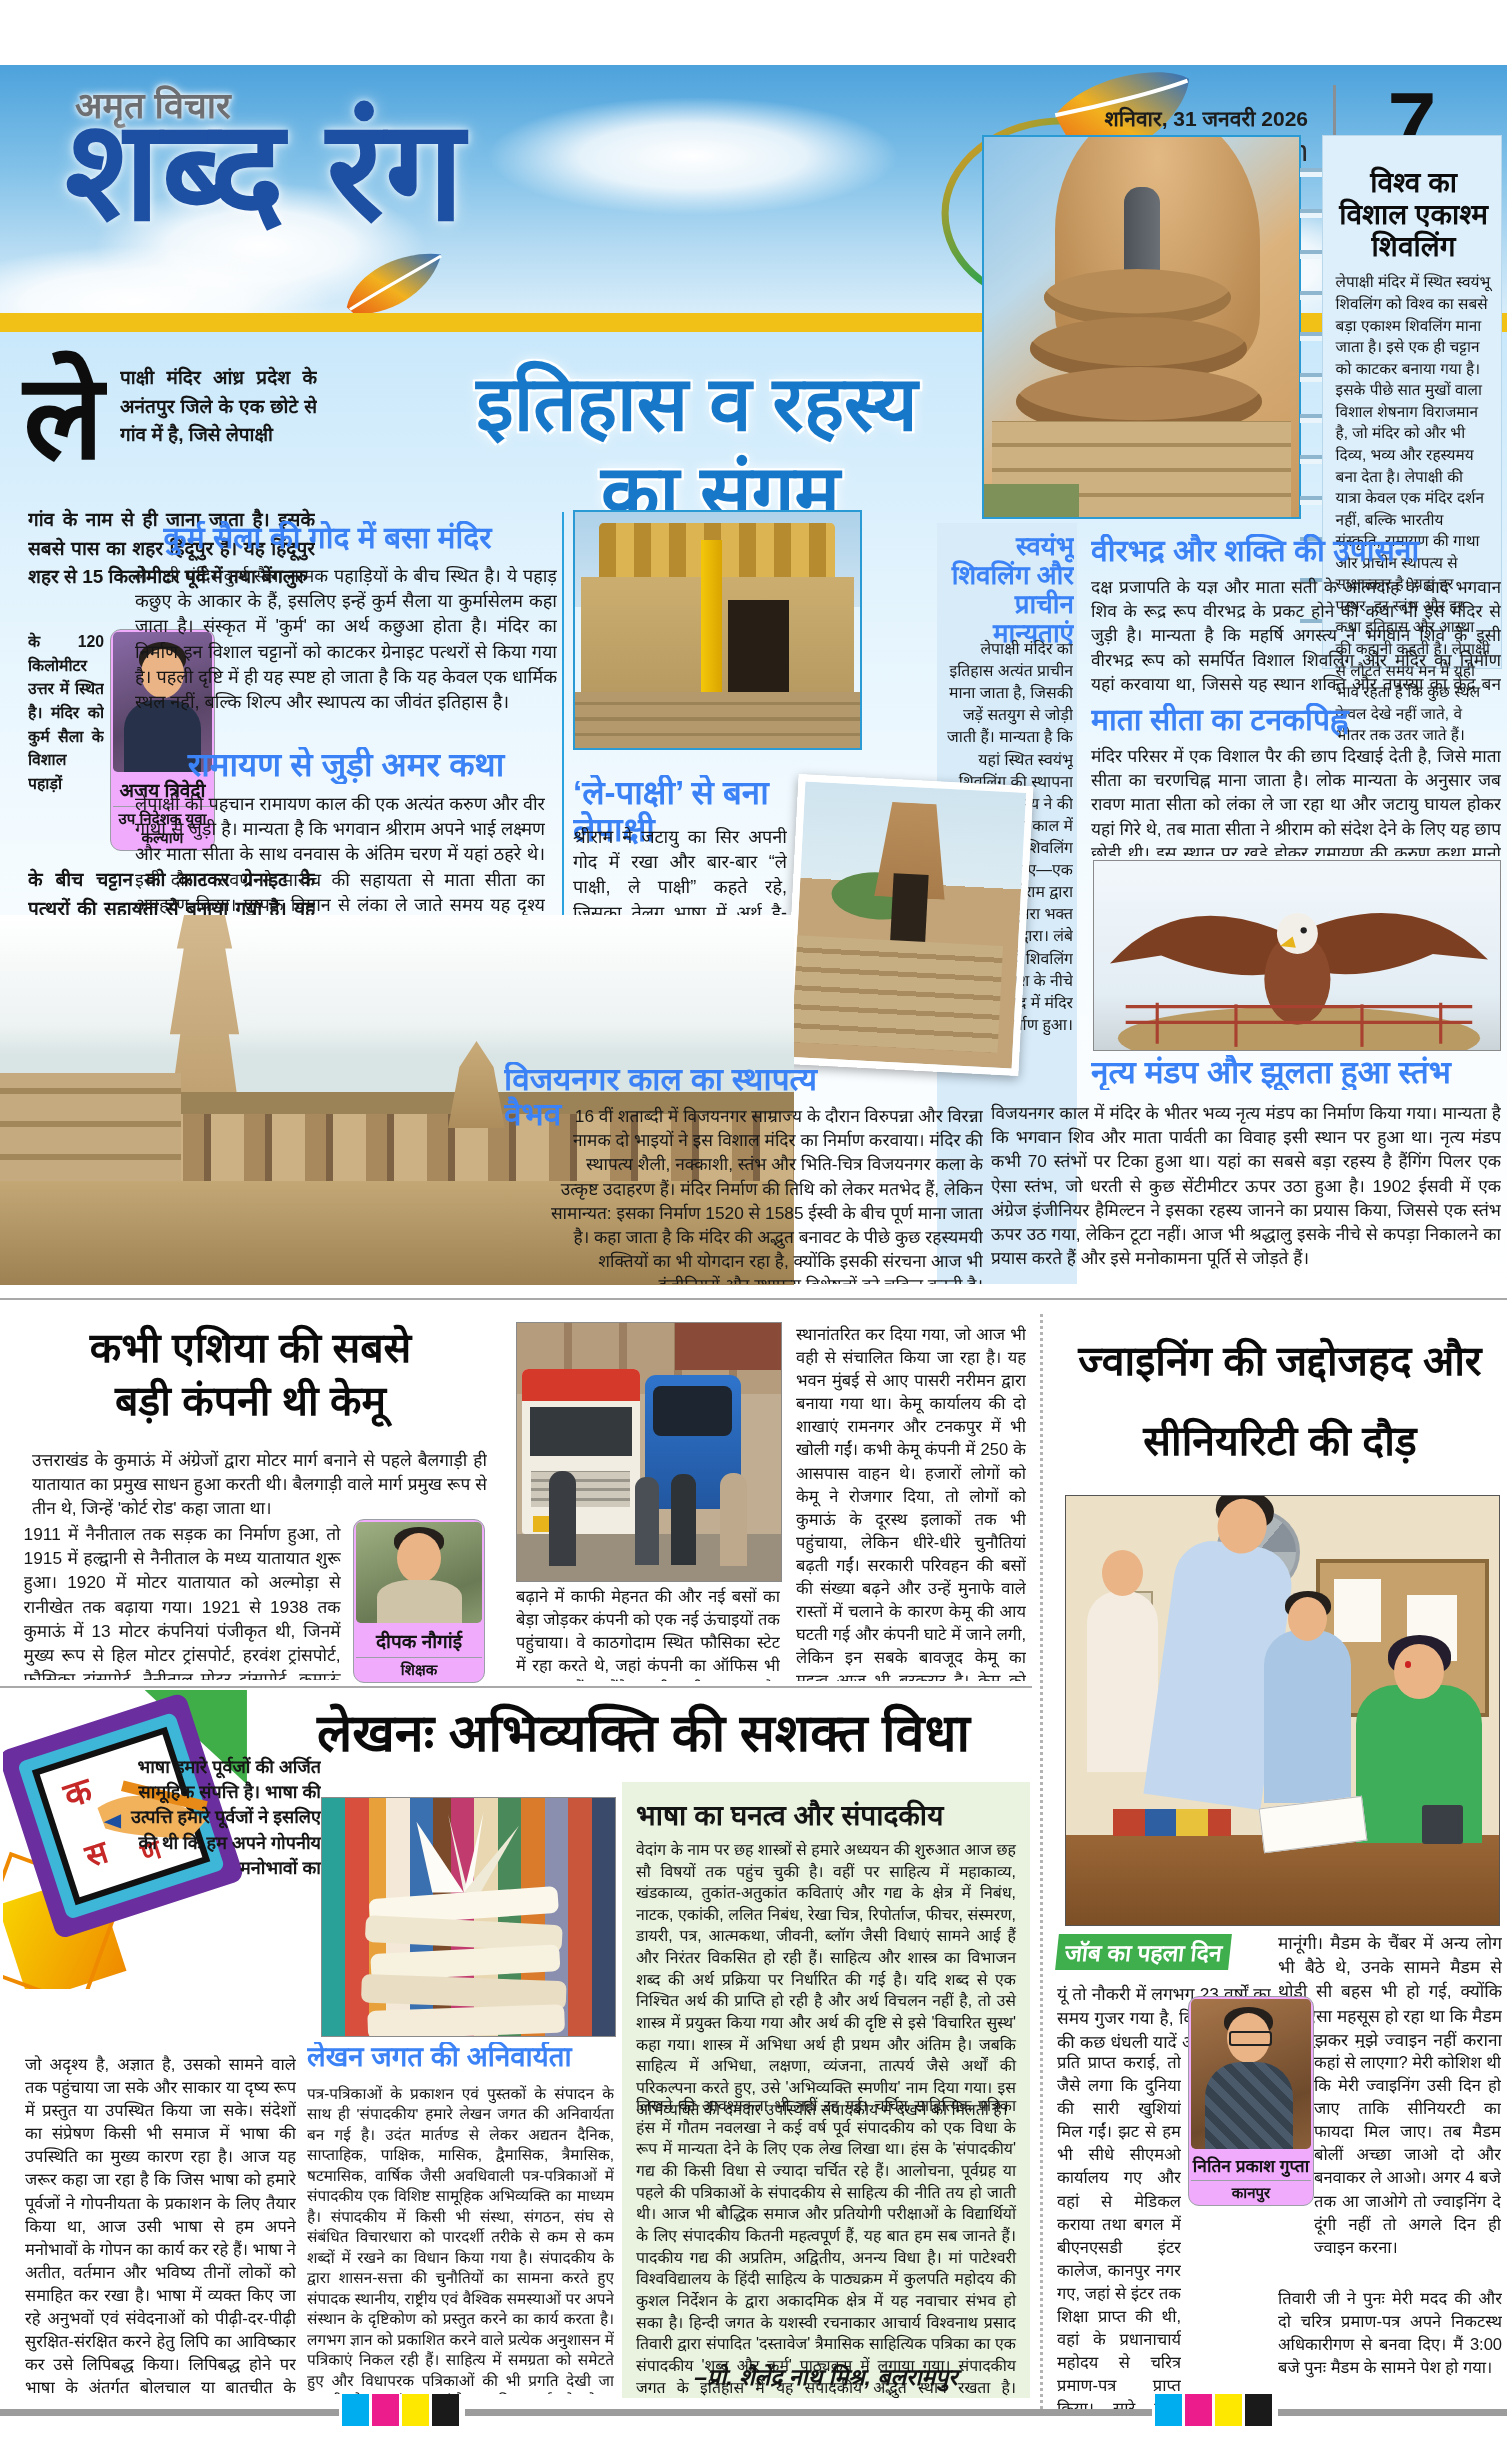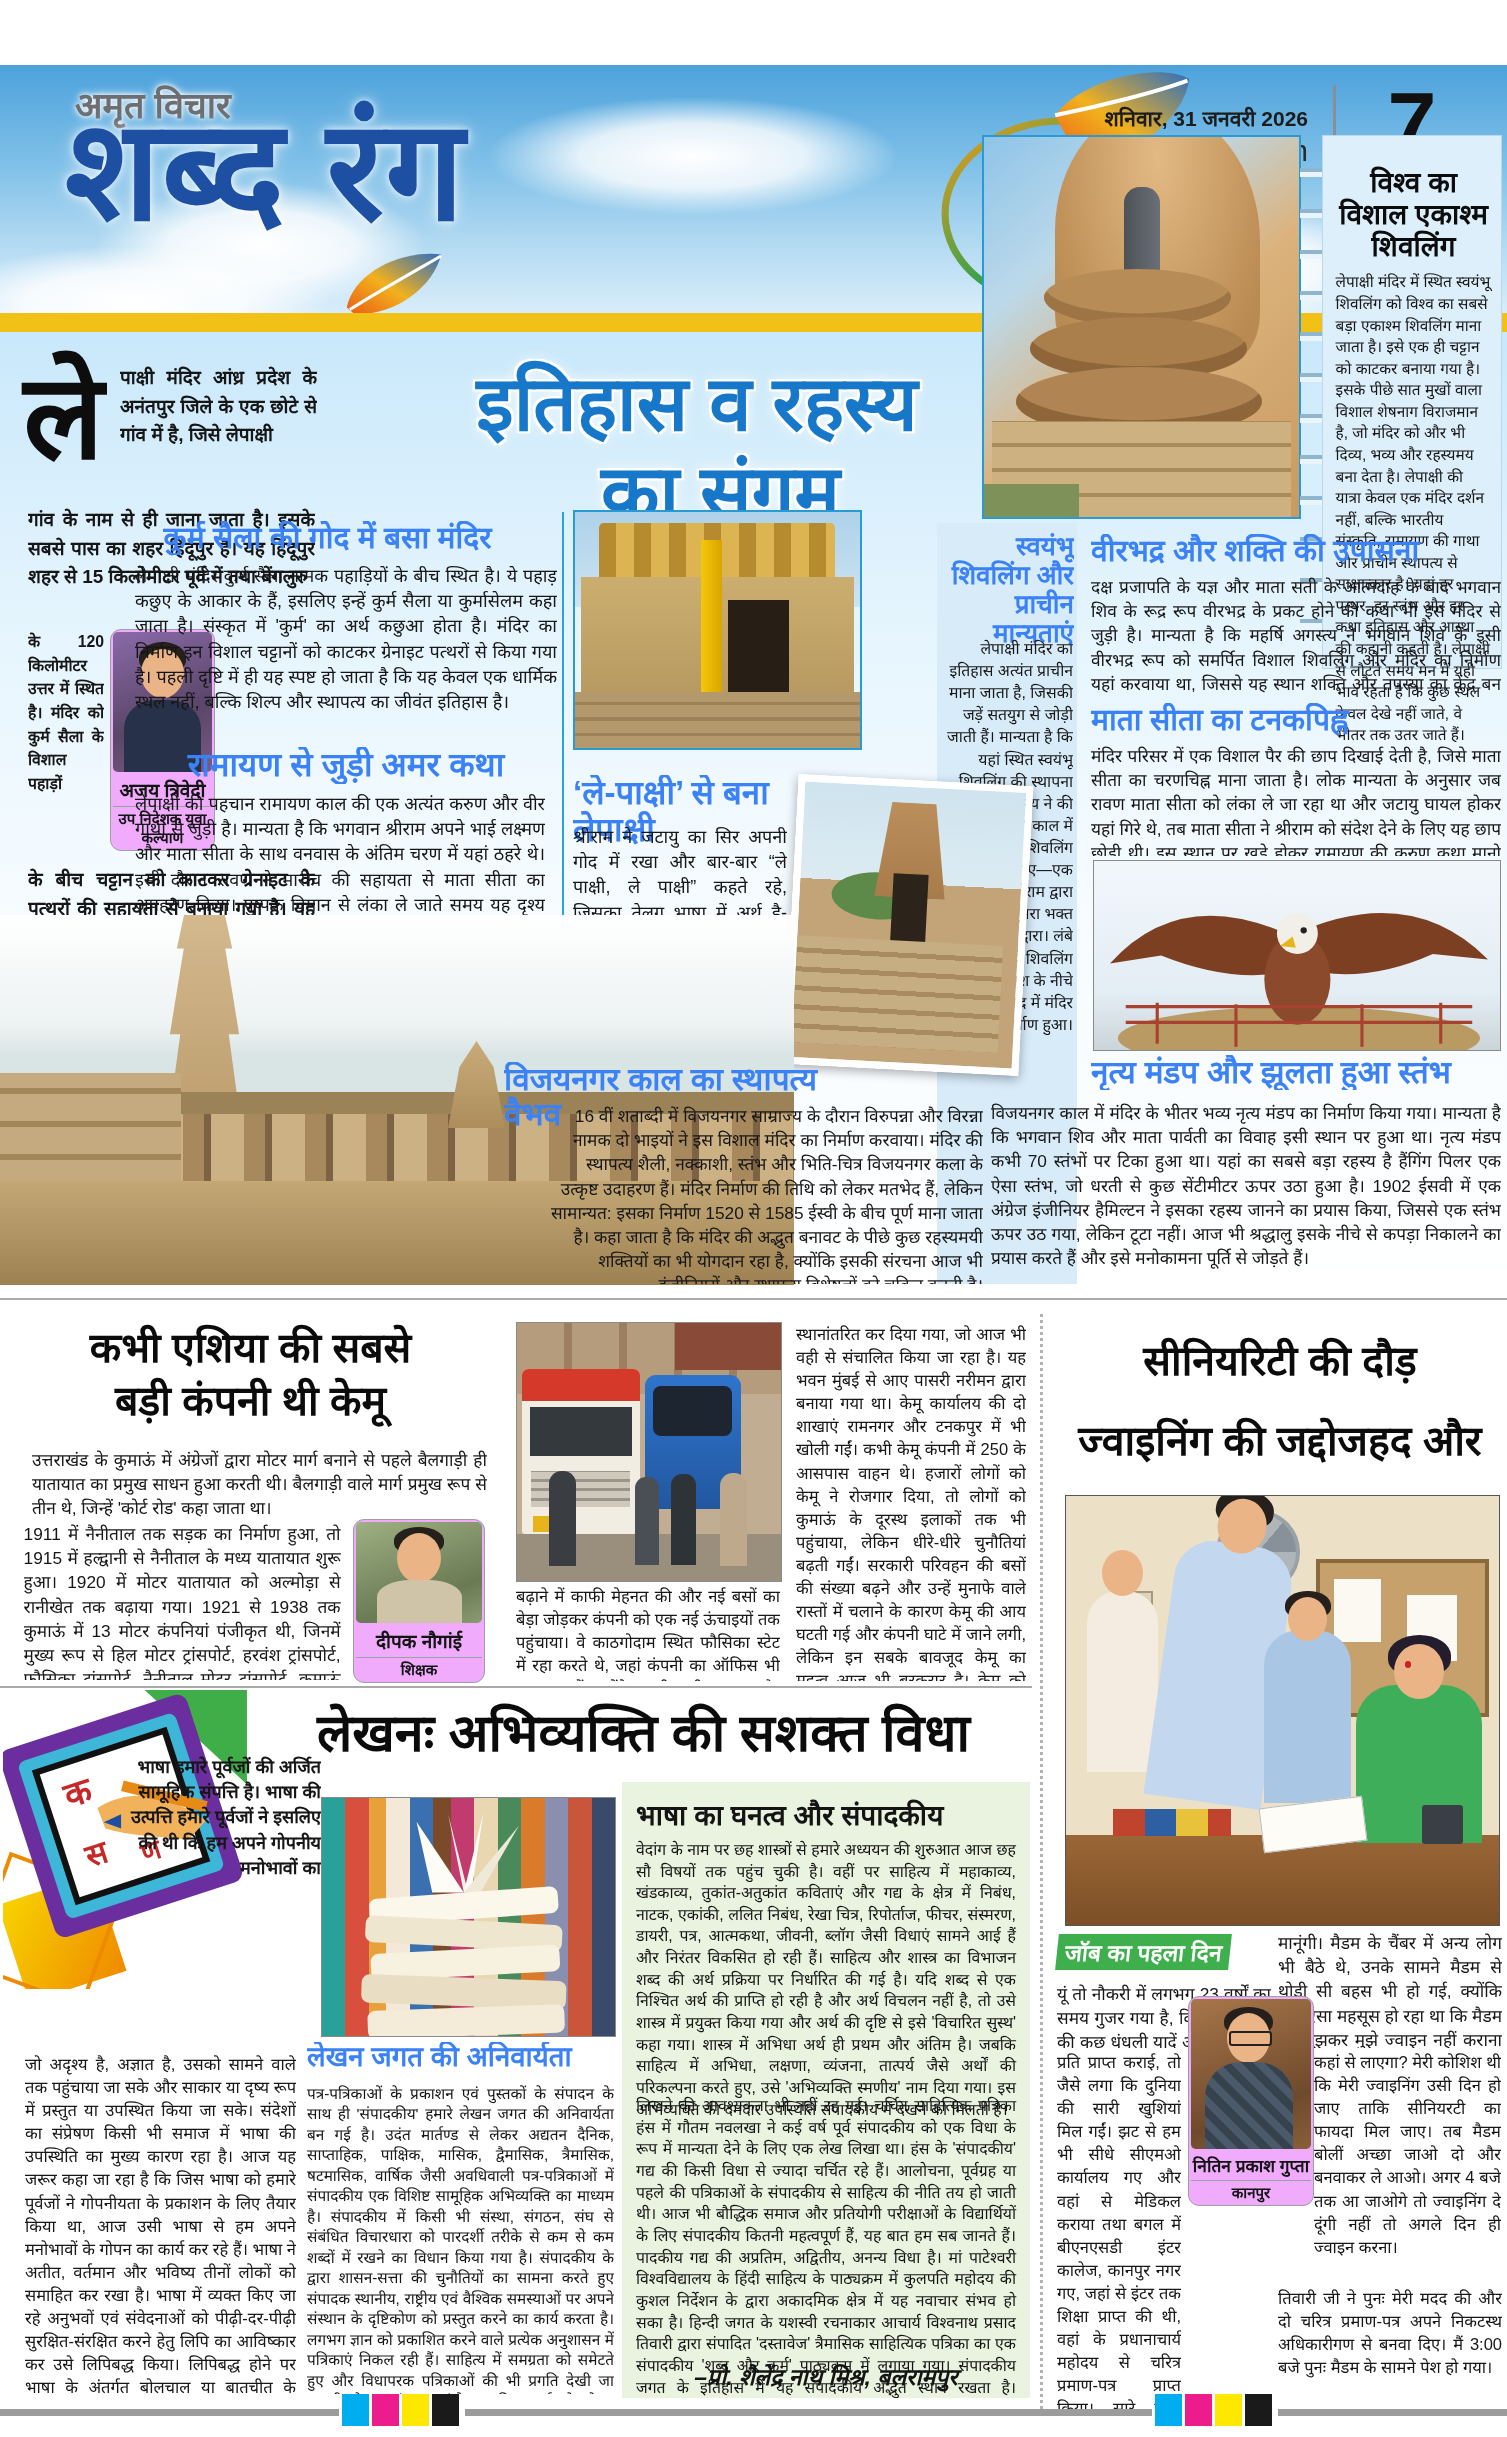--- a/index.html
+++ b/index.html
@@ -265,22 +265,22 @@
       <div class="abs" style="left:118px;top:154px;width:23.6px;height:88px;background:#4a4f55;border-radius:11px 11px 0 0;"></div>
       <div class="abs" style="left:154px;top:151px;width:25px;height:91px;background:#2e3338;border-radius:11px 11px 0 0;"></div>
       <div class="abs" style="left:203px;top:150px;width:27px;height:93px;background:#bfa98c;border-radius:12.6px 12.6px 0 0;"></div>
     </div>
     <div class="abs txt" style="left:516px;top:1585px;width:264px;height:96px;font-size:16.5px;">बढ़ाने में काफी मेहनत की और नई बसों का बेड़ा जोड़कर कंपनी को एक नई ऊंचाइयों तक पहुंचाया। वे काठगोदाम स्थित फौसिका स्टेट में रहा करते थे, जहां कंपनी का ऑफिस भी था। बाद में उन्होंने अपनी जमीन स्कूल और चर्च के निर्माण हेतु दान में दे दी। देवीदत्त तिवारी केमू के पहले सचिव थे, जबकि हरवंश सिंह और लाला बालमुकुंद कंपनी के डॉयरेक्टर थे। बाद में यह कार्यालय काठगोदाम स्थित नरीमन भवन में</div>
     <div class="abs txt" style="left:796px;top:1323px;width:230px;height:358px;font-size:16.5px;">स्थानांतरित कर दिया गया, जो आज भी वही से संचालित किया जा रहा है। यह भवन मुंबई से आए पासरी नरीमन द्वारा बनाया गया था। केमू कार्यालय की दो शाखाएं रामनगर और टनकपुर में भी खोली गईं। कभी केमू कंपनी में 250 के आसपास वाहन थे। हजारों लोगों को केमू ने रोजगार दिया, तो लोगों को कुमाऊं के दूरस्थ इलाकों तक भी पहुंचाया, लेकिन धीरे-धीरे चुनौतियां बढ़ती गईं। सरकारी परिवहन की बसों की संख्या बढ़ने और उन्हें मुनाफे वाले रास्तों में चलाने के कारण केमू की आय घटती गई और कंपनी घाटे में जाने लगी, लेकिन इन सबके बावजूद केमू का महत्व आज भी बरकरार है। केमू को आज भी पहाड़ों की लाइफलाइन माना जाता है, जो कठिन और दुर्गम रास्तों में बसें चलाती हैं। खड़ी चढ़ाइयों, तंग सड़कों और कठिन मौसम का सामना करते हुए ये बसें लोगों को उन गांवों तक पहुंचाती हैं, जहां अभी भी रोडवेज या निजी परिवहन सेवा उपलब्ध नहीं है।</div>
   </section>
 
   <section>
     <div class="abs join-h">
+      <div>ज्वाइनिंग की जद्दोजहद और</div>
       <div>सीनियरिटी की दौड़</div>
-      <div>ज्वाइनिंग की जद्दोजहद और</div>
     </div>
 
     <div class="abs photo" style="left:1065px;top:1495px;width:433px;height:429px;border:1.6px solid #555;background:#ece0c6;">
       <div class="abs" style="left:150px;top:14px;width:76px;height:76px;border-radius:50%;background:conic-gradient(#aeb6ba 0 40deg,#88919a 40deg 90deg,#aeb6ba 90deg 130deg,#88919a 130deg 180deg,#aeb6ba 180deg 220deg,#88919a 220deg 270deg,#aeb6ba 270deg 310deg,#88919a 310deg);border:4.7px solid #9aa2a8;"></div>
       <div class="abs" style="left:250px;top:63px;width:165px;height:150px;background:#c7a16b;border:4.7px solid #8a6a3a;">
         <div class="abs" style="left:14px;top:15.8px;width:47px;height:63px;background:#fbf9f2;"></div>
         <div class="abs" style="left:87px;top:31.5px;width:50px;height:66px;background:#fbf9f2;"></div>
       </div>
       <div class="abs" style="left:47px;top:95px;width:36px;height:52px;background:#ddd4bd;border:2.4px solid #a89a78;"></div>
       <div class="abs" style="left:0;top:339px;width:433px;height:91px;background:linear-gradient(180deg,#9a6636,#7c4f26);"></div>

